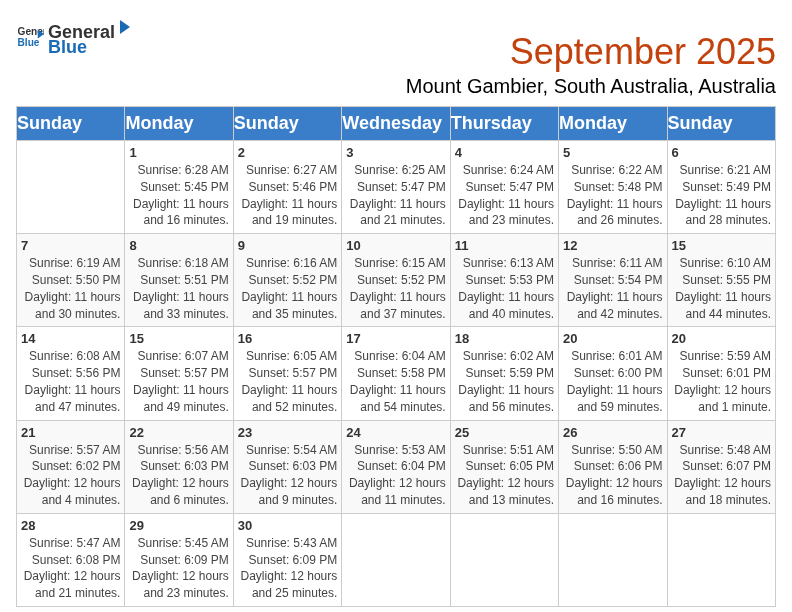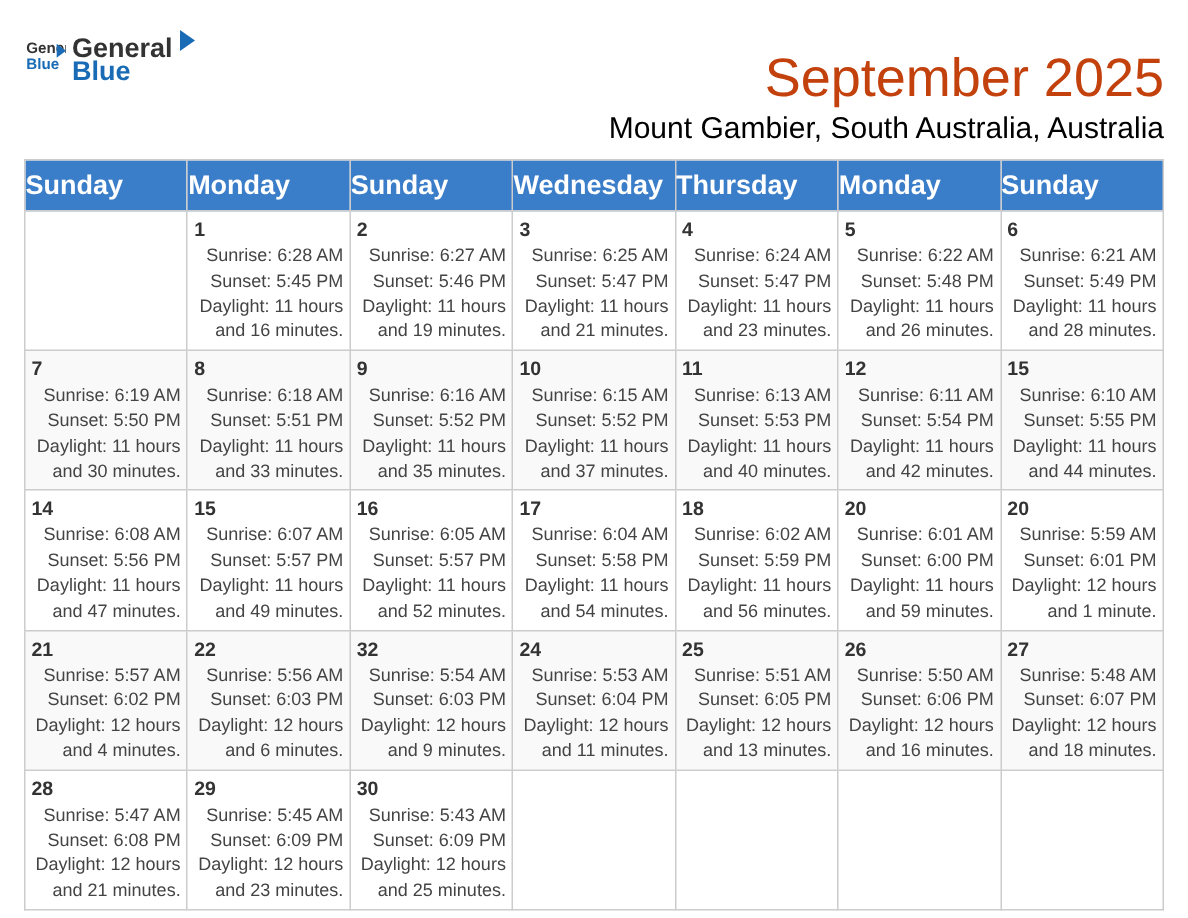--- a/index.html
+++ b/index.html
@@ -221,21 +221,21 @@
       <tr>
         <td>
           <div class="day-number">21</div>
           <div class="day-info">Sunrise: 5:57 AM<br>Sunset: 6:02 PM<br>Daylight: 12 hours and 4 minutes.</div>
         </td>
         <td>
           <div class="day-number">22</div>
           <div class="day-info">Sunrise: 5:56 AM<br>Sunset: 6:03 PM<br>Daylight: 12 hours and 6 minutes.</div>
         </td>
         <td>
-          <div class="day-number">32</div>
+          <div class="day-number">23</div>
           <div class="day-info">Sunrise: 5:54 AM<br>Sunset: 6:03 PM<br>Daylight: 12 hours and 9 minutes.</div>
         </td>
         <td>
           <div class="day-number">24</div>
           <div class="day-info">Sunrise: 5:53 AM<br>Sunset: 6:04 PM<br>Daylight: 12 hours and 11 minutes.</div>
         </td>
         <td>
           <div class="day-number">25</div>
           <div class="day-info">Sunrise: 5:51 AM<br>Sunset: 6:05 PM<br>Daylight: 12 hours and 13 minutes.</div>
         </td>

